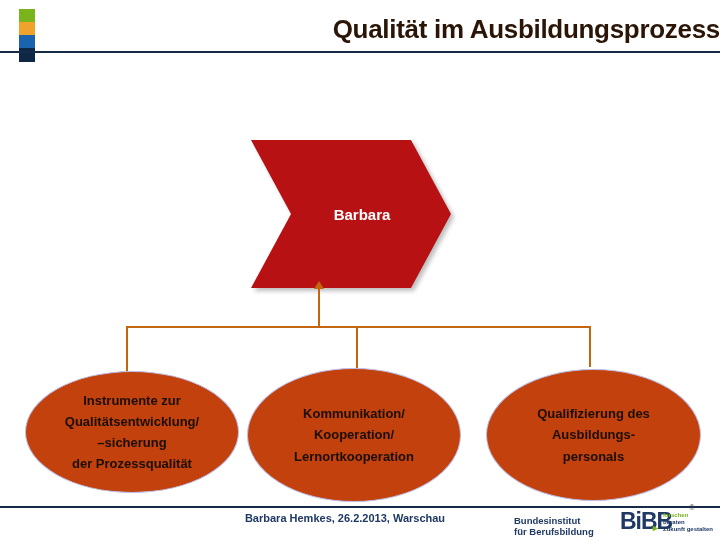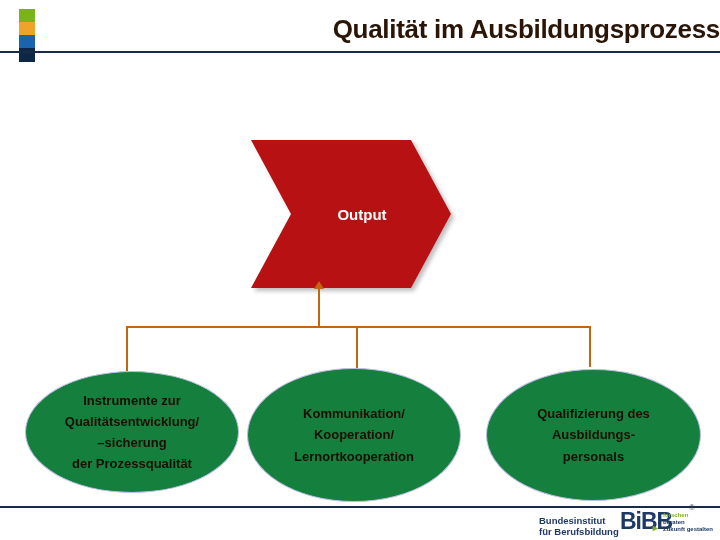--- a/index.html
+++ b/index.html
@@ -42,38 +42,38 @@
     position:absolute;left:314px;top:281px;width:0;height:0;
     border-left:5px solid transparent;border-right:5px solid transparent;
     border-bottom:8px solid #c4660f;
   }
   .drop-left{left:126px;top:326px;width:2px;height:47px;}
   .drop-mid{left:356px;top:326px;width:2px;height:44px;}
   .drop-right{left:589px;top:326px;width:2px;height:41px;}
 
   
   .bubble{
-    position:absolute;border-radius:50%;background:#15803d;border:1px solid #bdbde6;
+    position:absolute;border-radius:50%;background:#c2410c;border:1px solid #bdbde6;
     display:flex;align-items:center;justify-content:center;box-sizing:border-box;
     text-align:center;font-weight:bold;font-size:13px;color:#1b0f05;
     line-height:1.62;white-space:pre-line;
   }
   .bubble1{left:25px;top:371px;width:214px;height:122px;}
   .bubble2{left:247px;top:368px;width:214px;height:134px;}
   .bubble3{left:486px;top:369px;width:215px;height:132px;text-align:center;}
 
   
   .footer-line{position:absolute;left:0;top:506px;width:720px;height:2px;background:#152b47;}
   .footer-credit{
     position:absolute;left:170px;top:512px;width:350px;text-align:center;
     font-size:11px;font-weight:bold;color:#1f3864;
   }
   .bibb-institute{
     position:absolute;left:514px;top:515px;font-size:9.5px;font-weight:bold;
-    color:#1f3864;line-height:11px;white-space:pre-line;margin-left:25px;
+    color:#1f3864;line-height:11px;white-space:pre-line;
   }
   .bibb-wordmark{
     position:absolute;left:596px;top:508px;font-size:23px;font-weight:800;
     color:#1f3864;letter-spacing:-1px;margin-left:24px;
   }
   .bibb-arrow{position:absolute;left:651px;top:523px;font-size:9px;color:#7ab41d;}
   .bibb-tagline{position:absolute;left:663px;top:512px;font-size:6px;font-weight:bold;line-height:7px;}
   .tag-first{color:#7ab41d;display:block;}
   .tag-rest{color:#1f3864;display:block;white-space:pre-line;}
   .registered{position:absolute;left:689px;top:503px;font-size:8px;color:#3a3a3a;}
@@ -86,21 +86,21 @@
   <div class="logo-stack">
     <div class="logo-sq sq-green"></div>
     <div class="logo-sq sq-orange"></div>
     <div class="logo-sq sq-blue"></div>
     <div class="logo-sq sq-navy"></div>
   </div>
   <div class="page-title">Qualität im Ausbildungsprozess</div>
   <div class="header-line"></div>
 
   <div class="chev chev2">
-    <div class="chev-inner">Output</div>
+    <div class="chev-inner">Barbara</div>
   </div>
 
   <div class="line bus"></div>
   <div class="line stem-up"></div>
   <div class="arrowhead-up"></div>
   <div class="line drop-left"></div>
   <div class="line drop-mid"></div>
   <div class="line drop-right"></div>
 
   <div class="bubble bubble1">Instrumente zur
@@ -108,20 +108,21 @@
 –sicherung
 der Prozessqualität</div>
   <div class="bubble bubble2">Kommunikation/
 Kooperation/
 Lernortkooperation</div>
   <div class="bubble bubble3">Qualifizierung des
 Ausbildungs-
 personals</div>
 
   <div class="footer-line"></div>
+  <div class="footer-credit">Barbara Hemkes, 26.2.2013, Warschau</div>
 
   <div>
     <div class="bibb-institute">Bundesinstitut
 für Berufsbildung</div>
     <div class="bibb-wordmark">BiBB</div>
     <div class="bibb-arrow">►</div>
     <div class="bibb-tagline">
       <span class="tag-first">forschen</span>
       <span class="tag-rest">beraten
 Zukunft gestalten</span>

